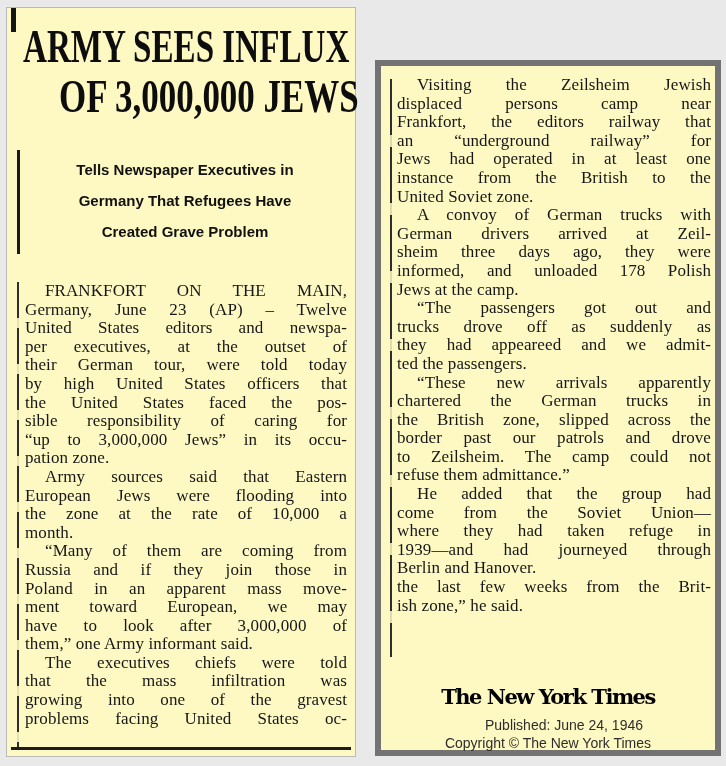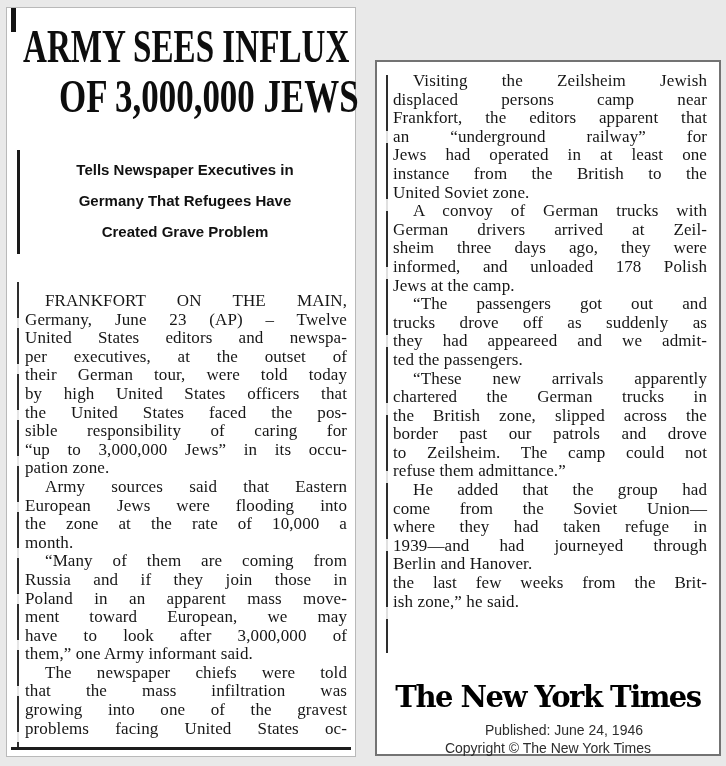--- a/index.html
+++ b/index.html
@@ -2,23 +2,23 @@
 <html><head>
 <meta charset="utf-8">
 <style>
   html,body { margin:0; padding:0; }
   body {
     width:726px; height:766px;
     background:#e9e9e9;
     font-family:"Liberation Serif", serif;
     position:relative; overflow:hidden;
   }
-  .clip { position:absolute; background:#ffffff; box-sizing:border-box; }
+  .clip { position:absolute; background:#fef9c3; box-sizing:border-box; }
   #left-clip  { left:6px;  top:7px;  width:350px; height:750px; border:1px solid #b9b9b9; }
-  #right-clip { left:375px; top:60px; width:346px; height:696px; border:2px solid #737373; }
+  #right-clip { left:375px; top:60px; width:346px; height:696px; border:6px solid #737373; }
 
   
   .top-blob        { position:absolute; left:4px; top:0; width:5px; height:24px; background:#141414; }
   .subhead-bar     { position:absolute; left:10px; top:142px; width:3px; height:104px; background:#1a1a1a; }
   .col-rule-left   { position:absolute; left:10px; top:274px; width:2px; height:466px;
                      background:repeating-linear-gradient(180deg,#2e2e2e 0 36px, rgba(46,46,46,0.12) 36px 46px); }
   .bottom-rule     { position:absolute; left:4px; right:4px; bottom:6px; height:3px; background:#1c1c1c; }
   .col-rule-right  { position:absolute; left:9px; top:13px; width:2px; height:578px;
                      background:repeating-linear-gradient(180deg,#2e2e2e 0 56px, rgba(46,46,46,0.15) 56px 68px); }
 
@@ -30,29 +30,29 @@
   .hl2 { margin-left:36px; transform:scaleX(0.76); }
 
   
   .subhead { position:absolute; top:146px; left:16px; width:324px; text-align:center;
              font-family:"Liberation Sans", sans-serif; font-weight:bold;
              font-size:15px; line-height:31px; color:#111111; }
 
   
   .body-col { position:absolute; font-size:17px; line-height:18.6px; color:#161616;
               letter-spacing:0.1px; }
-  #body-left  { top:284px; left:18px;  width:322px; }
+  #body-left  { top:274px; left:18px;  width:322px; }
   #body-right { top:10px;  left:16px;  width:314px; }
   .line { text-align:justify; text-align-last:justify; }
   .line.para-start { text-indent:20px; }
   .line.para-end   { text-align-last:left; }
 
   
   .footer { position:absolute; left:0; right:0; top:618px; text-align:center; }
-  .nyt-logo { font-family:"DejaVu Serif", serif; font-weight:bold; font-size:29px;
+  .nyt-logo { font-family:"DejaVu Serif", serif; font-weight:bold; font-size:21px;
               letter-spacing:-1.5px; color:#000000; }
   .pub-line, .copy-line { font-family:"Liberation Sans", sans-serif; font-size:14px;
               color:#2d2d2d; line-height:18px; }
   .pub-line { margin-top:7px;padding-left:32px; }
 </style>
 </head>
 <body>
 
 <div id="left-clip" class="clip">
   <div class="top-blob"></div>
@@ -92,38 +92,38 @@
       </div>
       <div class="paragraph">
         <div class="line para-start">“Many of them are coming from</div>
         <div class="line">Russia and if they join those in</div>
         <div class="line">Poland in an apparent mass move-</div>
         <div class="line">ment toward European, we may</div>
         <div class="line">have to look after 3,000,000 of</div>
         <div class="line para-end">them,” one Army informant said.</div>
       </div>
       <div class="paragraph">
-        <div class="line para-start">The newspaper chiefs were told</div>
+        <div class="line para-start">The executives chiefs were told</div>
         <div class="line">that the mass infiltration was</div>
         <div class="line">growing into one of the gravest</div>
         <div class="line">problems facing United States oc-</div>
       </div>
     </div>
 
   <div class="bottom-rule"></div>
 </div>
 
 <div id="right-clip" class="clip">
   <div class="col-rule-right"></div>
 
   <div id="body-right" class="body-col">
       <div class="paragraph">
         <div class="line para-start">Visiting the Zeilsheim Jewish</div>
         <div class="line">displaced persons camp near</div>
-        <div class="line">Frankfort, the editors apparent that</div>
+        <div class="line">Frankfort, the editors railway that</div>
         <div class="line">an “underground railway” for</div>
         <div class="line">Jews had operated in at least one</div>
         <div class="line">instance from the British to the</div>
         <div class="line para-end">United Soviet zone.</div>
       </div>
       <div class="paragraph">
         <div class="line para-start">A convoy of German trucks with</div>
         <div class="line">German drivers arrived at Zeil-</div>
         <div class="line">sheim three days ago, they were</div>
         <div class="line">informed, and unloaded 178 Polish</div>

